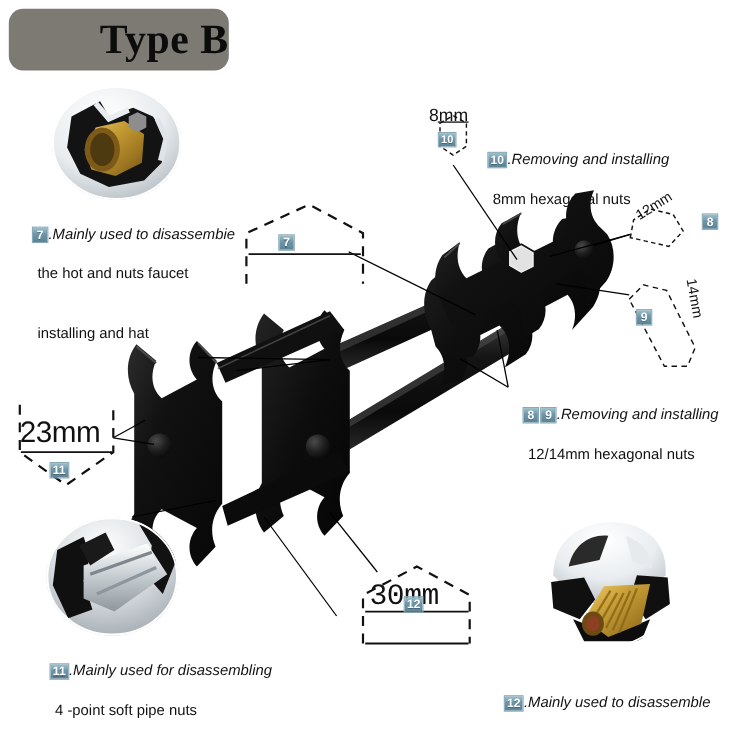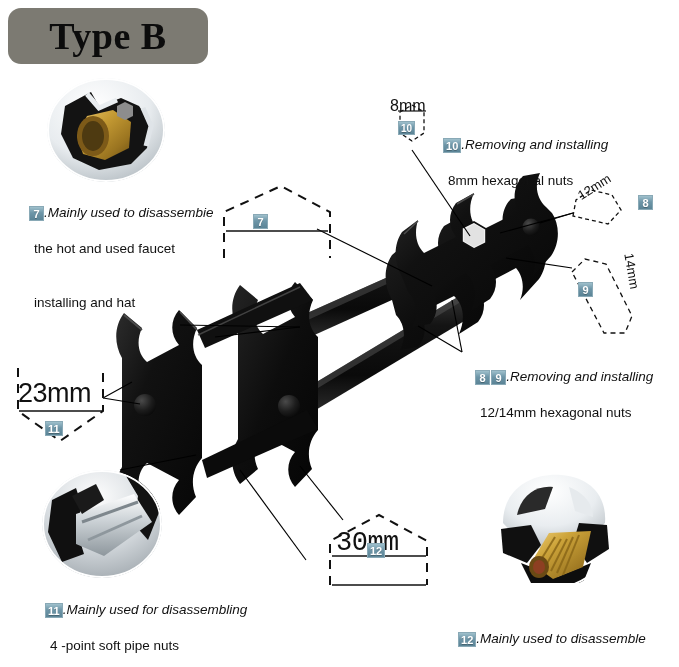--- a/index.html
+++ b/index.html
@@ -9,21 +9,21 @@
     font-family:"Liberation Sans", sans-serif;
     overflow:hidden;
     position:relative;
   }
   #stage{position:absolute;inset:0;width:679px;height:667px;}
 
   
   .type-pill{
     position:absolute;left:8px;top:8px;width:200px;height:56px;
     background:#7c7a72;border-radius:13px;
-    display:flex;align-items:center;justify-content:center;
+    display:flex;align-items:center;justify-content:flex-end;
   }
   .type-pill span{
     font-family:"Liberation Serif", serif;
     font-weight:bold;font-size:38px;color:#0c0c0c;letter-spacing:.5px;
     line-height:1;
   }
 
   
   .badge{
     display:inline-block;vertical-align:middle;
@@ -402,21 +402,21 @@
   </div>
   <div class="badge-pos b8r">
     <span class="badge">8</span>
   </div>
   <div class="badge-pos b9r">
     <span class="badge">9</span>
   </div>
 
   <div class="caption cap-7">
     <span class="badge">7</span><span class="txt">.Mainly used to disassembie</span>
-    <span class="indent">the hot and used faucet</span>
+    <span class="indent">the hot and nuts faucet</span>
     <span class="indent">installing and hat</span>
   </div>
 
   <div class="caption cap-10">
     <span class="badge">10</span><span class="txt">.Removing and installing</span>
     <span class="indent">8mm hexagonal nuts</span>
   </div>
 
   <div class="caption cap-89">
     <span class="badge">8</span> <span class="badge">9</span><span class="txt">.Removing and installing</span>

